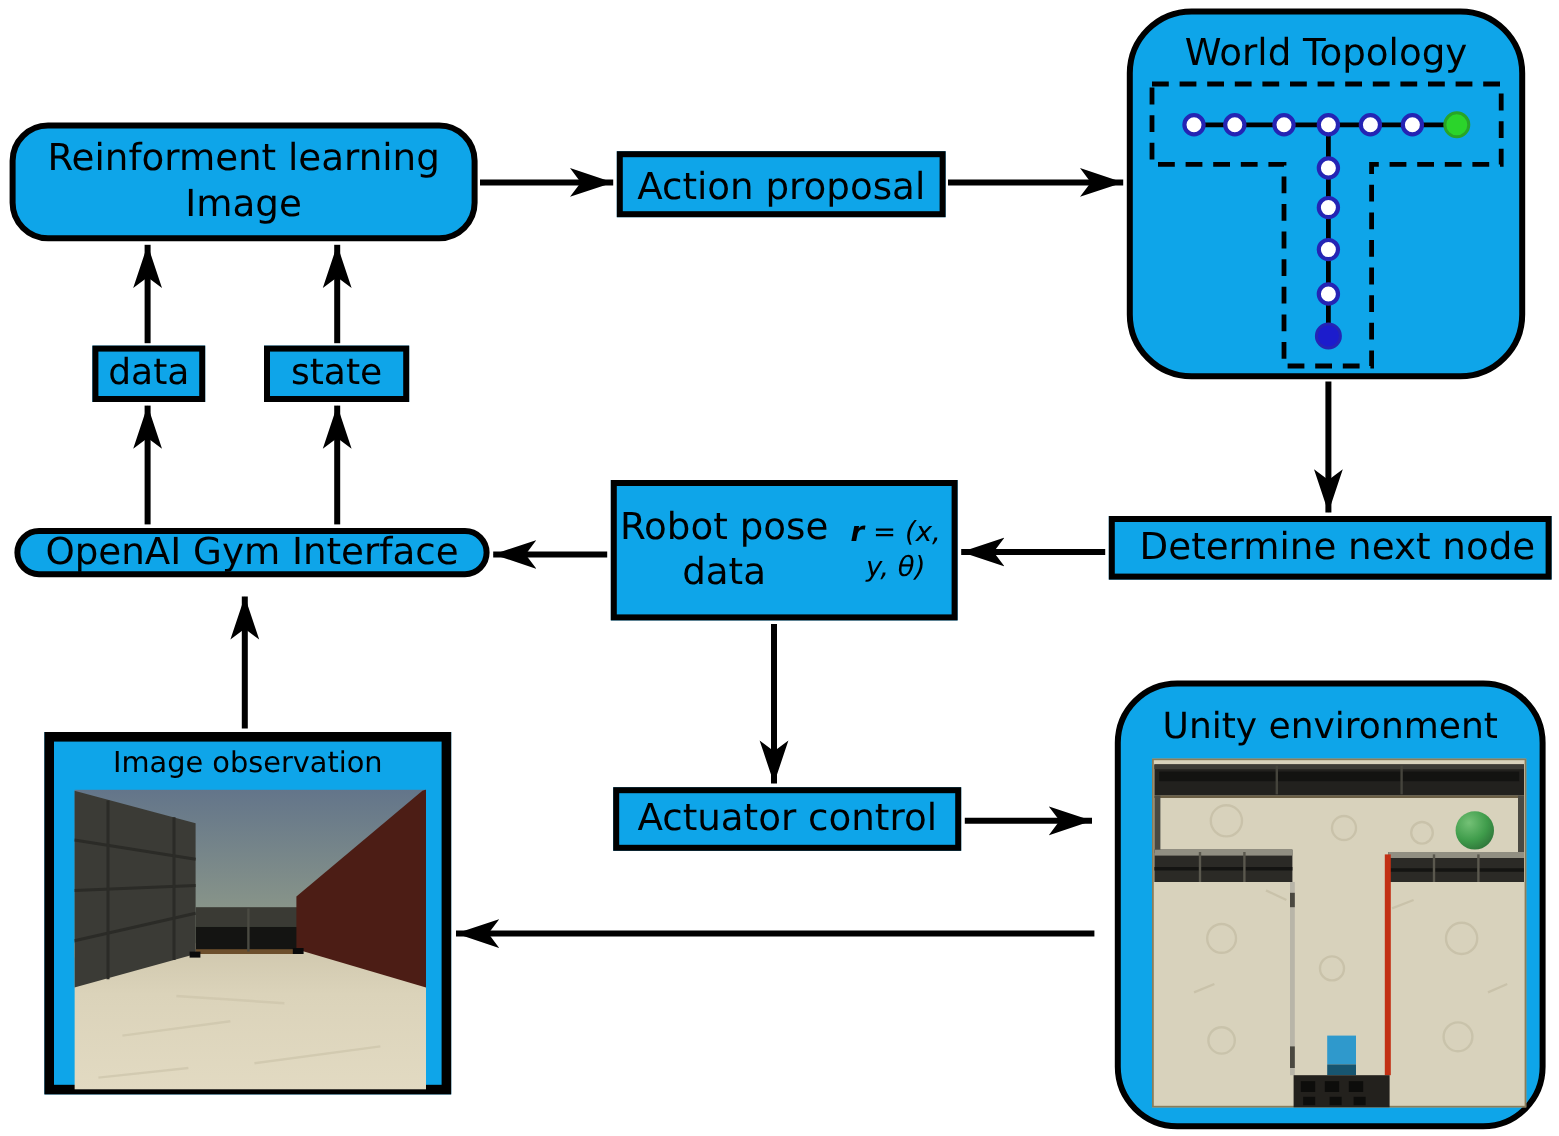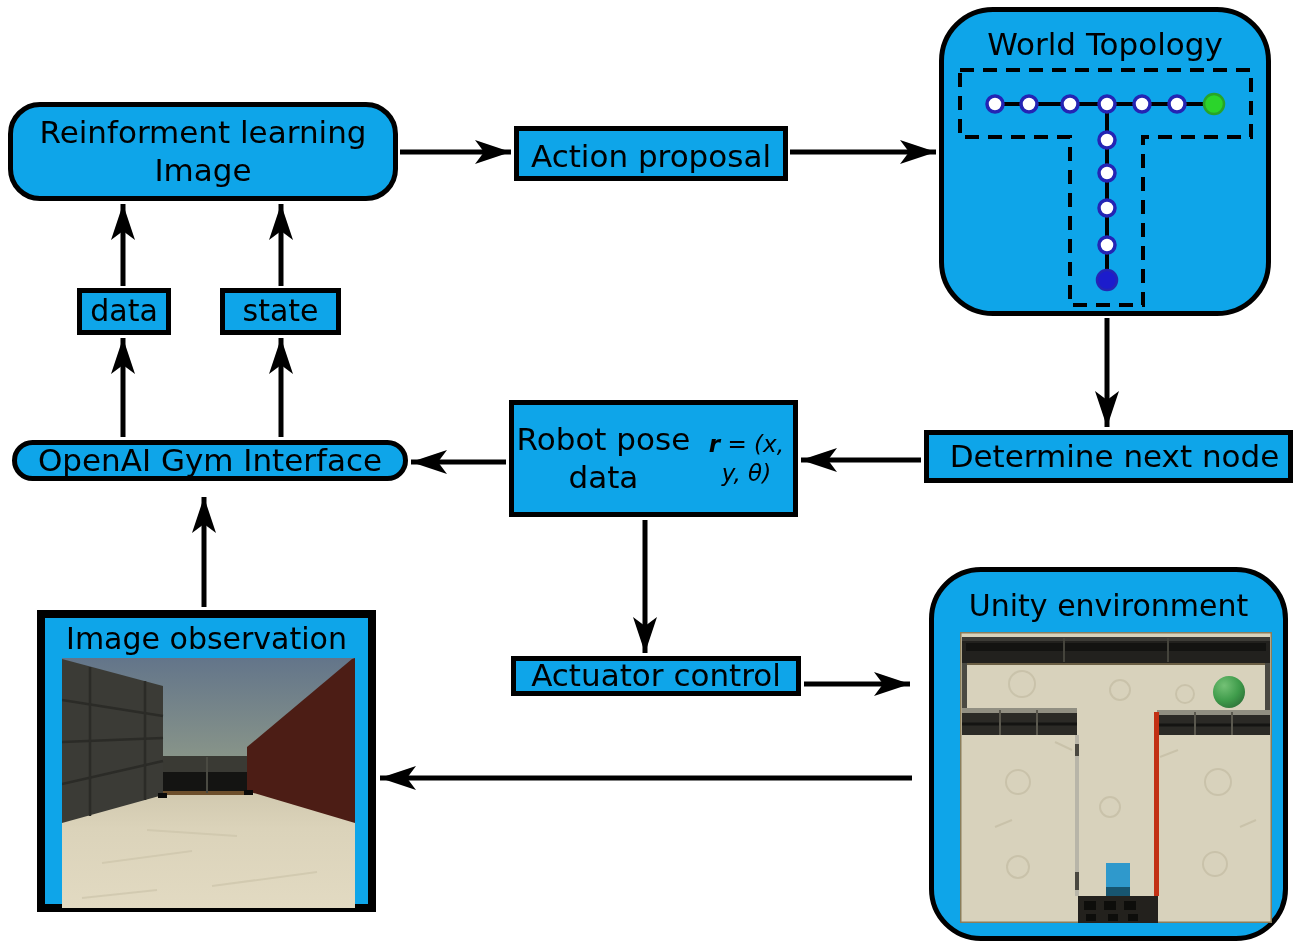--- a/index.html
+++ b/index.html
@@ -15,23 +15,23 @@
   #box-world .inner-title{position:absolute;left:0;top:14px;width:100%;text-align:center;font-size:31px;}
   #topo-svg{position:absolute;left:0;top:0;}
   #box-state{left:77px;top:288px;width:94px;height:47px;}
   #box-reward{left:220px;top:288px;width:121px;height:47px;}
   #box-gym{left:12px;top:440px;width:396px;height:41px;border-radius:27px;font-size:31px;}
   #box-robot{left:509px;top:400px;width:289px;height:117px;flex-direction:row;font-size:31px;gap:7px;}
   #box-robot .formula{font-size:23px;font-style:italic;}
   #box-robot .bold-r{font-weight:bold;}
   #box-determine{left:924px;top:430px;width:369px;height:53px;font-size:31px;padding-left:12px;}
   #box-image{left:37px;top:610px;width:339px;height:302px;border-width:8px;display:block;}
-  #box-image .inner-title{position:absolute;left:0;top:3px;width:100%;text-align:center;font-size:30px;}
+  #box-image .inner-title{position:absolute;left:0;top:3px;width:100%;text-align:center;font-size:24px;}
   #obs-svg{position:absolute;left:17px;top:40px;}
-  #box-actuator{left:511px;top:656px;width:290px;height:40px;font-size:31px;}
+  #box-actuator{left:511px;top:656px;width:290px;height:53px;font-size:31px;}
   #box-unity{left:912px;top:567px;width:359px;height:374px;border-radius:52px;display:block;margin-left:17px;}
   #box-unity .inner-title{position:absolute;left:0;top:16px;width:100%;text-align:center;font-size:30px;}
   #unity-svg{position:absolute;left:26px;top:60px;}
 </style>
 </head>
 <body>
 
 <div id="stage">
 
   <svg id="arrows" width="1299" height="947" viewBox="0 0 1299 947">

